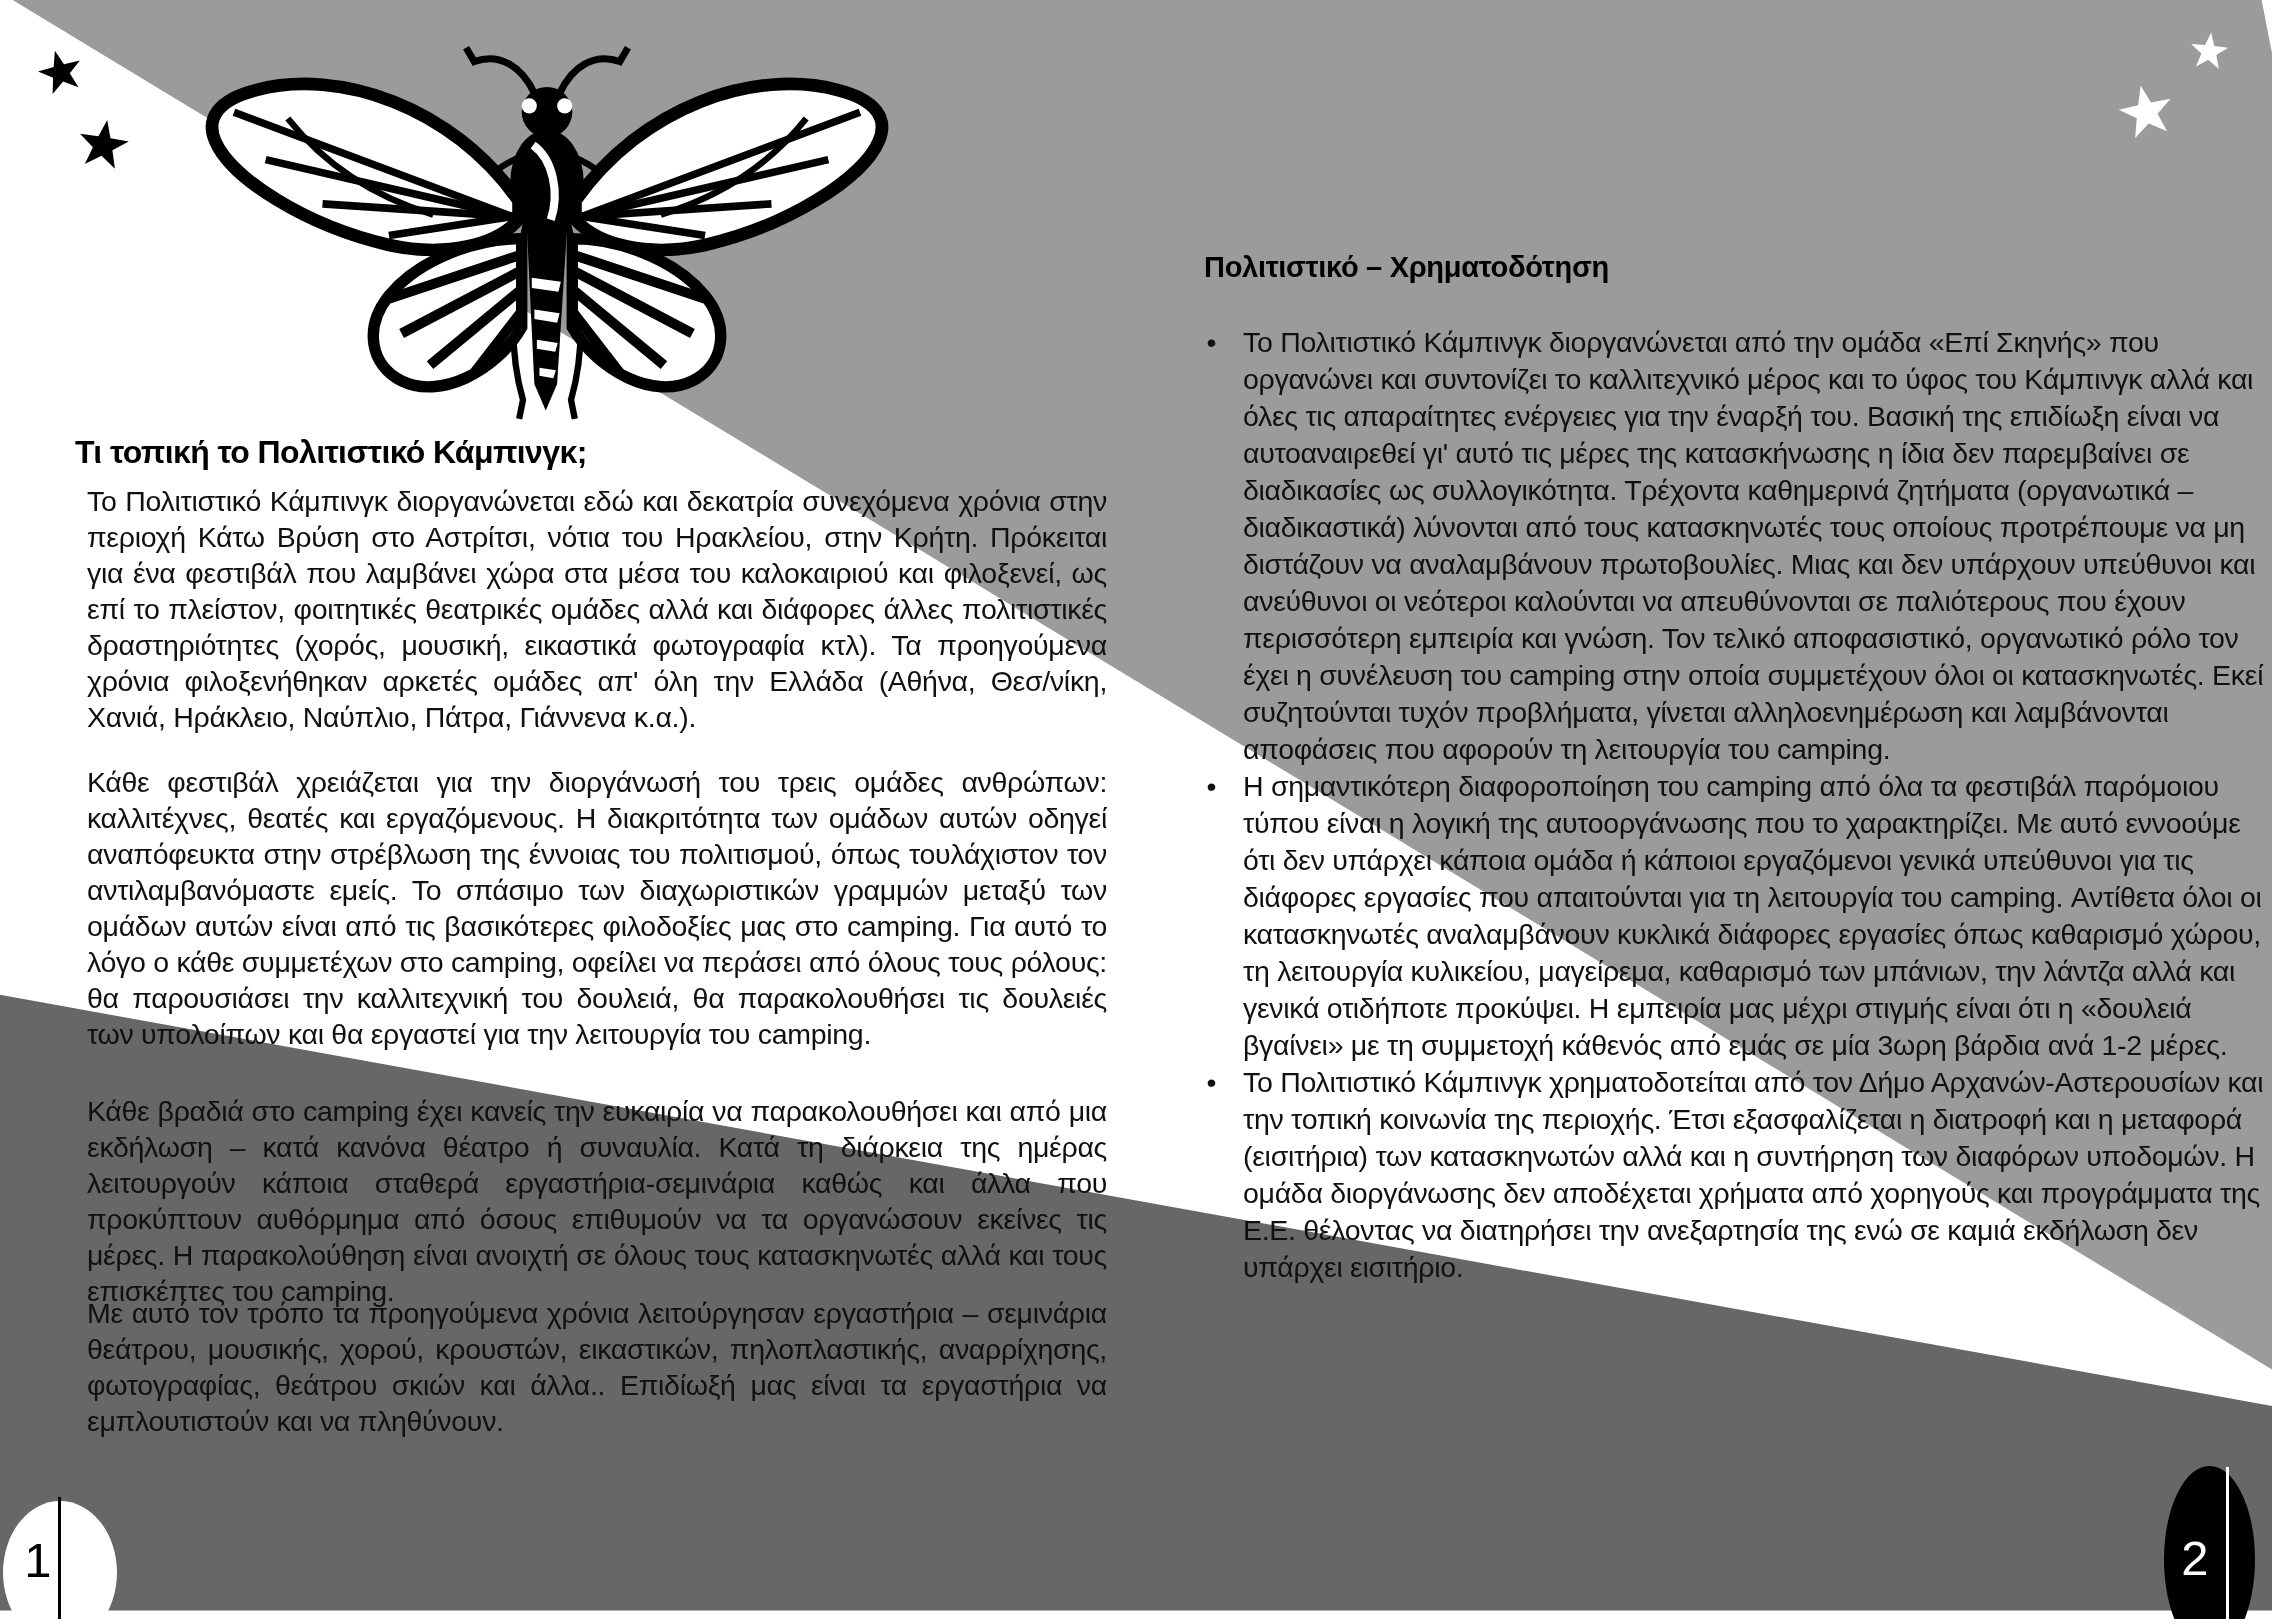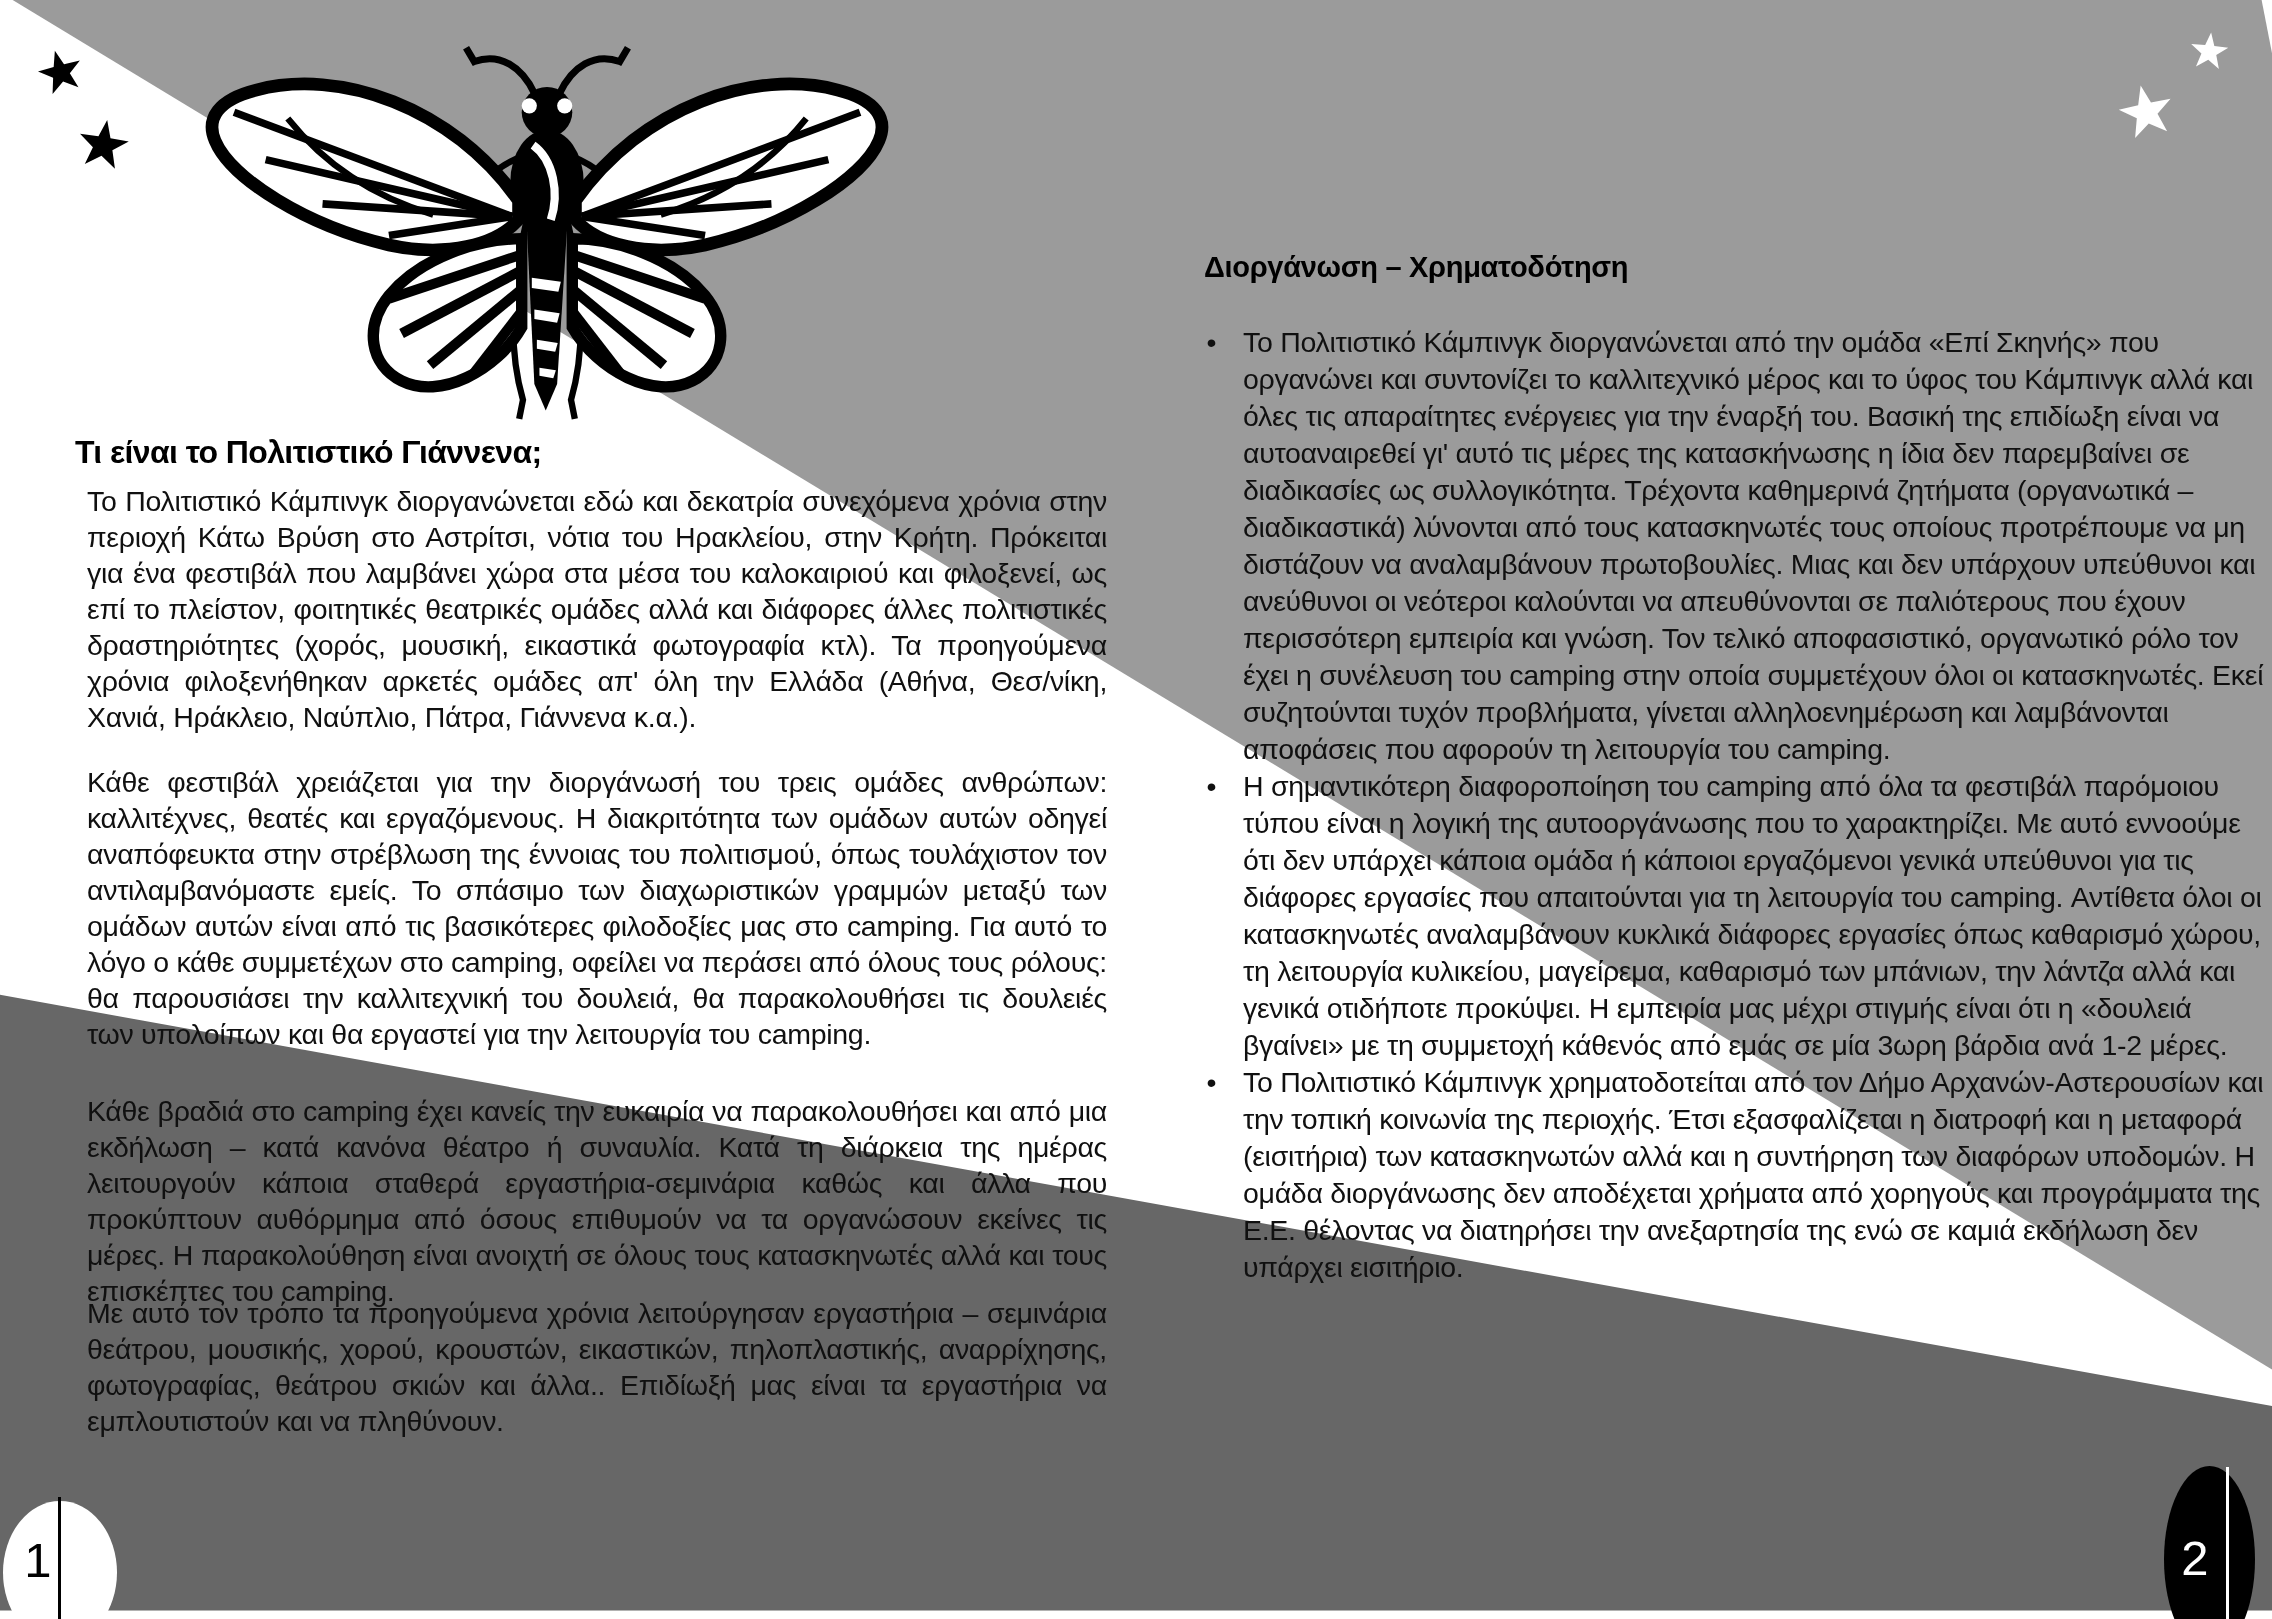--- a/index.html
+++ b/index.html
@@ -161,27 +161,27 @@
     <circle cx="580" cy="130" r="40" fill="#000"></circle>
     <circle cx="552" cy="120" r="12" fill="#fff"></circle>
     <circle cx="608" cy="120" r="12" fill="#fff"></circle>
 
     <g stroke="#000" stroke-width="11" fill="none">
       <path d="M560,100 C540,58 505,35 465,50 L452,28"></path>
       <path d="M600,100 C620,58 655,35 695,50 L708,28"></path>
     </g>
   </svg>
 
-  <div class="abs left-heading">Τι είναι το Πολιτιστικό Γιάννενα;</div>
+  <div class="abs left-heading">Τι τοπική το Πολιτιστικό Κάμπινγκ;</div>
   <p class="para" style="top:471px">Το Πολιτιστικό Κάμπινγκ διοργανώνεται εδώ και δεκατρία συνεχόμενα χρόνια στην περιοχή Κάτω Βρύση στο Αστρίτσι, νότια του Ηρακλείου, στην Κρήτη. Πρόκειται για ένα φεστιβάλ που λαμβάνει χώρα στα μέσα του καλοκαιριού και φιλοξενεί, ως επί το πλείστον, φοιτητικές θεατρικές ομάδες αλλά και διάφορες άλλες πολιτιστικές δραστηριότητες (χορός, μουσική, εικαστικά φωτογραφία κτλ). Τα προηγούμενα χρόνια φιλοξενήθηκαν αρκετές ομάδες απ' όλη την Ελλάδα (Αθήνα, Θεσ/νίκη, Χανιά, Ηράκλειο, Ναύπλιο, Πάτρα, Γιάννενα κ.α.).</p>
   <p class="para" style="top:752px">Κάθε φεστιβάλ χρειάζεται για την διοργάνωσή του τρεις ομάδες ανθρώπων: καλλιτέχνες, θεατές και εργαζόμενους. Η διακριτότητα των ομάδων αυτών οδηγεί αναπόφευκτα στην στρέβλωση της έννοιας του πολιτισμού, όπως τουλάχιστον τον αντιλαμβανόμαστε εμείς. Το σπάσιμο των διαχωριστικών γραμμών μεταξύ των ομάδων αυτών είναι από τις βασικότερες φιλοδοξίες μας στο camping. Για αυτό το λόγο ο κάθε συμμετέχων στο camping, οφείλει να περάσει από όλους τους ρόλους: θα παρουσιάσει την καλλιτεχνική του δουλειά, θα παρακολουθήσει τις δουλειές των υπολοίπων και θα εργαστεί για την λειτουργία του camping.</p>
   <p class="para" style="top:1081px">Κάθε βραδιά στο camping έχει κανείς την ευκαιρία να παρακολουθήσει και από μια εκδήλωση – κατά κανόνα θέατρο ή συναυλία. Κατά τη διάρκεια της ημέρας λειτουργούν κάποια σταθερά εργαστήρια-σεμινάρια καθώς και άλλα που προκύπτουν αυθόρμημα από όσους επιθυμούν να τα οργανώσουν εκείνες τις μέρες. Η παρακολούθηση είναι ανοιχτή σε όλους τους κατασκηνωτές αλλά και τους επισκέπτες του camping.</p>
   <p class="para" style="top:1283px">Με αυτό τον τρόπο τα προηγούμενα χρόνια λειτούργησαν εργαστήρια – σεμινάρια θεάτρου, μουσικής, χορού, κρουστών, εικαστικών, πηλοπλαστικής, αναρρίχησης, φωτογραφίας, θεάτρου σκιών και άλλα.. Επιδίωξή μας είναι τα εργαστήρια να εμπλουτιστούν και να πληθύνουν.</p>
 
-  <div class="abs right-heading">Διοργάνωση – Χρηματοδότηση</div>
+  <div class="abs right-heading">Πολιτιστικό – Χρηματοδότηση</div>
   <ul class="bullets">
     <li>
       <span class="marker">•</span>
       <span>Το Πολιτιστικό Κάμπινγκ διοργανώνεται από την ομάδα «Επί Σκηνής» που οργανώνει και συντονίζει το καλλιτεχνικό μέρος και το ύφος του Κάμπινγκ αλλά και όλες τις απαραίτητες ενέργειες για την έναρξή του. Βασική της επιδίωξη είναι να αυτοαναιρεθεί γι' αυτό τις μέρες της κατασκήνωσης η ίδια δεν παρεμβαίνει σε διαδικασίες ως συλλογικότητα. Τρέχοντα καθημερινά ζητήματα (οργανωτικά – διαδικαστικά) λύνονται από τους κατασκηνωτές τους οποίους προτρέπουμε να μη διστάζουν να αναλαμβάνουν πρωτοβουλίες. Μιας και δεν υπάρχουν υπεύθυνοι και ανεύθυνοι οι νεότεροι καλούνται να απευθύνονται σε παλιότερους που έχουν περισσότερη εμπειρία και γνώση. Τον τελικό αποφασιστικό, οργανωτικό ρόλο τον έχει η συνέλευση του camping στην οποία συμμετέχουν όλοι οι κατασκηνωτές. Εκεί συζητούνται τυχόν προβλήματα, γίνεται αλληλοενημέρωση και λαμβάνονται αποφάσεις που αφορούν τη λειτουργία του camping.</span>
     </li>
     <li>
       <span class="marker">•</span>
       <span>Η σημαντικότερη διαφοροποίηση του camping από όλα τα φεστιβάλ παρόμοιου τύπου είναι η λογική της αυτοοργάνωσης που το χαρακτηρίζει. Με αυτό εννοούμε ότι δεν υπάρχει κάποια ομάδα ή κάποιοι εργαζόμενοι γενικά υπεύθυνοι για τις διάφορες εργασίες που απαιτούνται για τη λειτουργία του camping. Αντίθετα όλοι οι κατασκηνωτές αναλαμβάνουν κυκλικά διάφορες εργασίες όπως καθαρισμό χώρου, τη λειτουργία κυλικείου, μαγείρεμα, καθαρισμό των μπάνιων, την λάντζα αλλά και γενικά οτιδήποτε προκύψει. Η εμπειρία μας μέχρι στιγμής είναι ότι η «δουλειά βγαίνει» με τη συμμετοχή κάθενός από εμάς σε μία 3ωρη βάρδια ανά 1-2 μέρες.</span>
     </li>
     <li>

